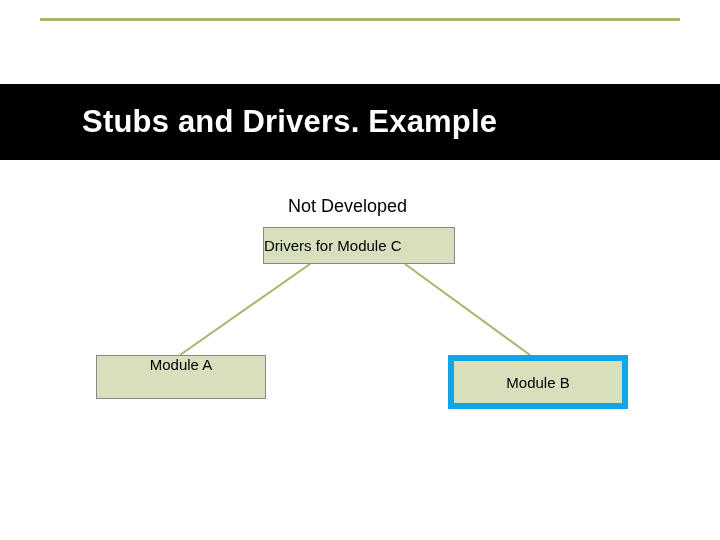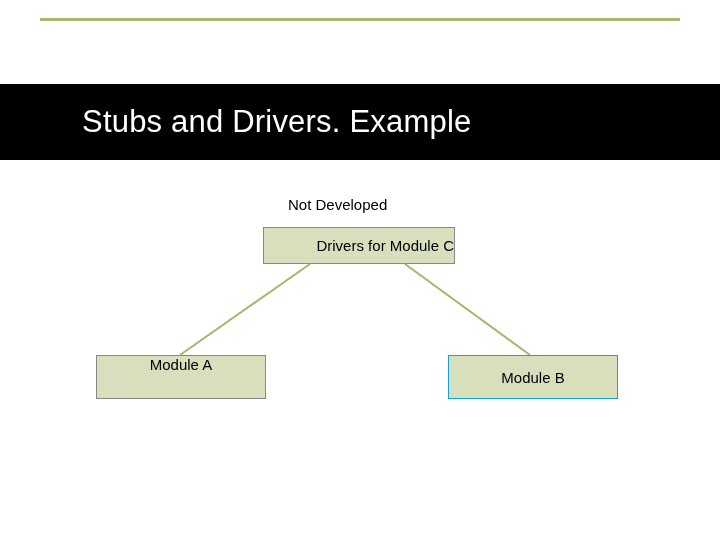--- a/index.html
+++ b/index.html
@@ -1,22 +1,22 @@
 <!DOCTYPE html>
 <html><head>
 <meta charset="utf-8">
 <style>
   html,body{margin:0;padding:0;width:720px;height:540px;background:#fff;font-family:"Century Gothic","Segoe UI",Arial,sans-serif;overflow:hidden}
   .top-rule{position:absolute;left:40px;right:40px;top:18px;height:3px;background:#a5b76b}
   .title-band{position:absolute;left:0;top:84px;width:720px;height:76px;background:#000}
-  .title{position:absolute;left:82px;top:0;height:76px;line-height:76px;color:#fff;font-size:31px;font-weight:400;letter-spacing:.2px}
-  .label-notdev{position:absolute;left:288px;top:196px;font-size:15px;color:#000}
-  .top-box{position:absolute;left:263px;top:227px;width:190px;height:35px;background:#d7dfbd;border:1px solid #888;color:#000;font-size:15px;display:flex;align-items:center;justify-content:flex-end;white-space:nowrap}
+  .title{position:absolute;left:82px;top:0;height:76px;line-height:76px;color:#fff;font-size:31px;font-weight:700;letter-spacing:.2px}
+  .label-notdev{position:absolute;left:288px;top:196px;font-size:18px;color:#000}
+  .top-box{position:absolute;left:263px;top:227px;width:190px;height:35px;background:#d7dfbd;border:1px solid #888;color:#000;font-size:15px;display:flex;align-items:center;justify-content:flex-start;white-space:nowrap}
   .ma-box{position:absolute;left:96px;top:355px;width:168px;height:42px;background:#d7dfbd;border:1px solid #888;color:#000;font-size:15px;display:flex;align-items:flex-start;justify-content:center}
-  .mb-box{position:absolute;left:448px;top:355px;width:168px;height:42px;background:#d7dfbd;border:1px solid #0ea5e9;color:#000;font-size:15px;display:flex;align-items:center;justify-content:center}
+  .mb-box{position:absolute;left:448px;top:355px;width:168px;height:42px;background:#d7dfbd;border:6px solid #0ea5e9;color:#000;font-size:15px;display:flex;align-items:center;justify-content:center}
   svg.connectors{position:absolute;left:0;top:0;width:720px;height:540px;pointer-events:none}
 </style>
 </head>
 <body>
 
 <div class="top-rule"></div>
 
 <div class="title-band">
   <div class="title">Stubs and Drivers. Example</div>
 </div>

